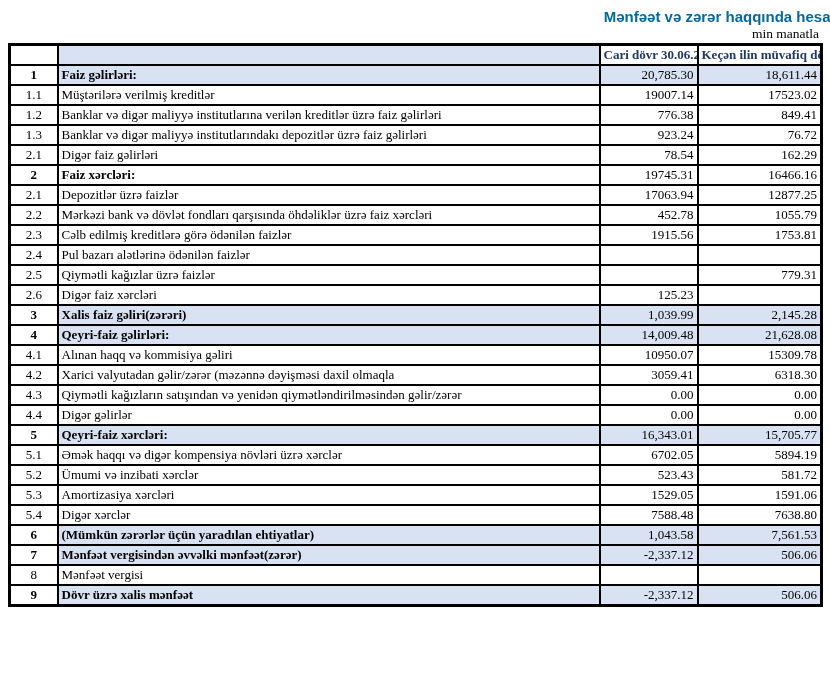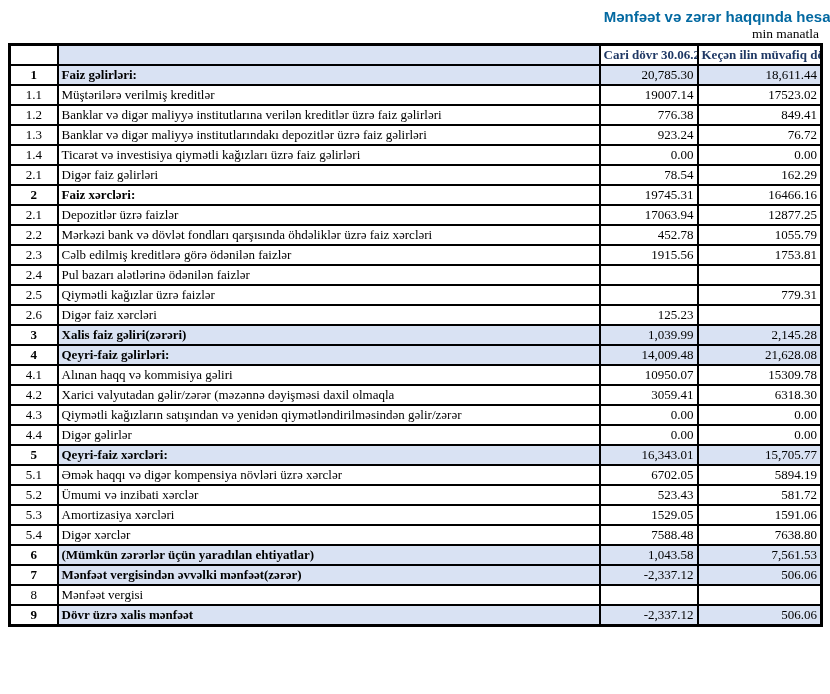--- a/index.html
+++ b/index.html
@@ -85,26 +85,20 @@
         <td class="val">776.38</td>
         <td class="val">849.41</td>
       </tr>
       <tr>
         <td class="num">1.3</td>
         <td class="label">Banklar və digər maliyyə institutlarındakı depozitlər üzrə faiz gəlirləri</td>
         <td class="val">923.24</td>
         <td class="val">76.72</td>
       </tr>
       <tr>
-        <td class="num">1.4</td>
-        <td class="label">Ticarət və investisiya qiymətli kağızları üzrə faiz gəlirləri</td>
-        <td class="val">0.00</td>
-        <td class="val">0.00</td>
-      </tr>
-      <tr>
         <td class="num">2.1</td>
         <td class="label">Digər faiz gəlirləri</td>
         <td class="val">78.54</td>
         <td class="val">162.29</td>
       </tr>
       <tr class="section bold-vals">
         <td class="num">2</td>
         <td class="label">Faiz xərcləri:</td>
         <td class="val">19745.31</td>
         <td class="val">16466.16</td>

